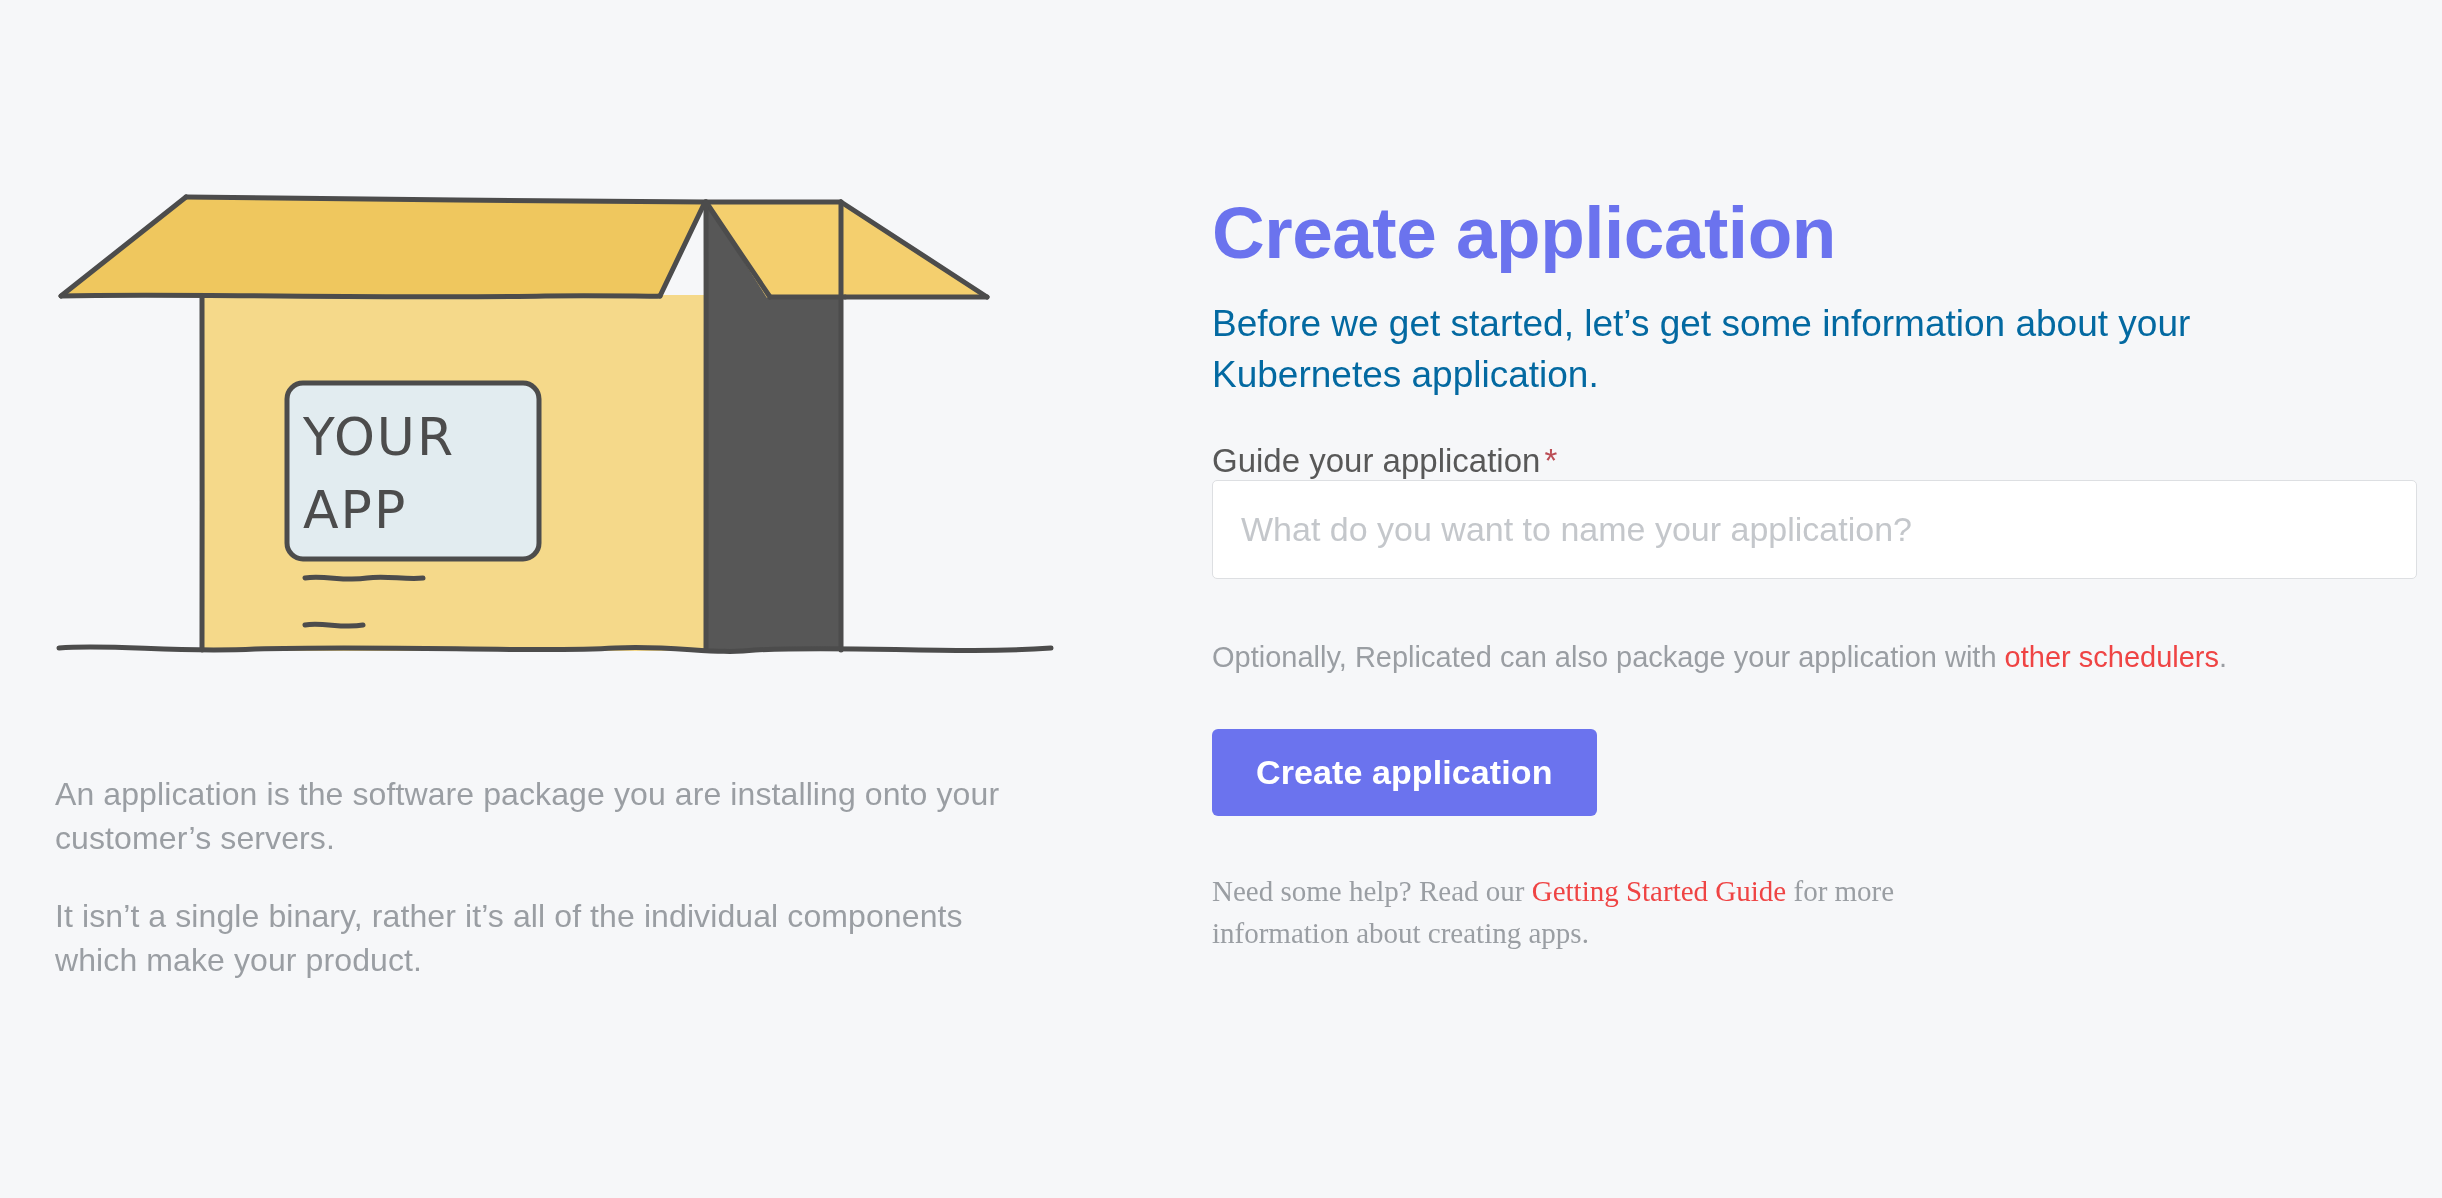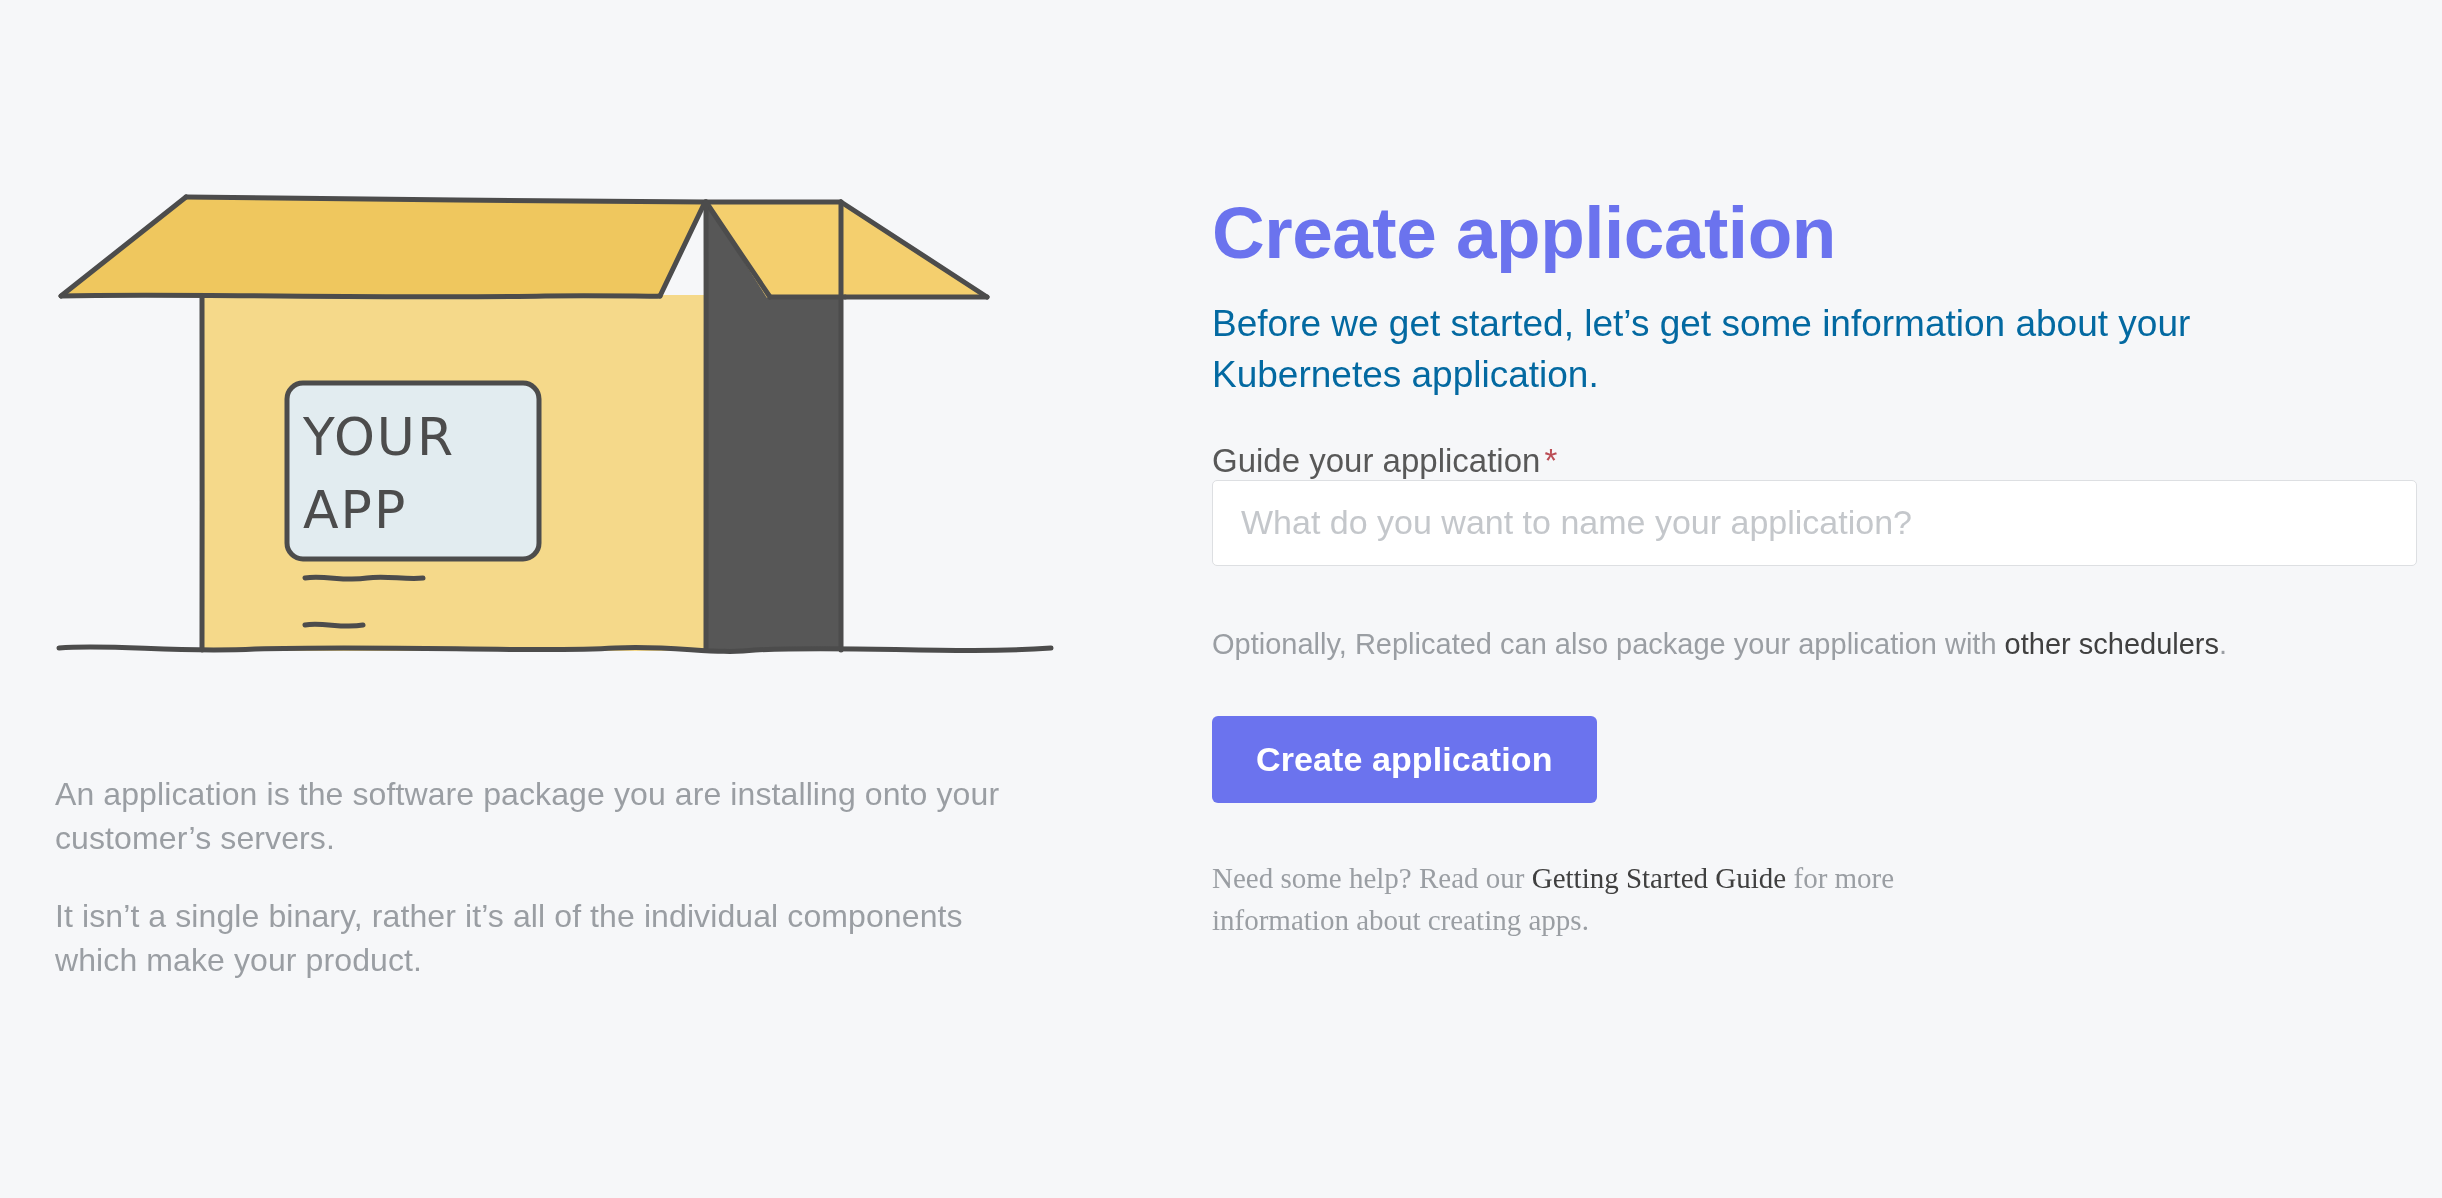--- a/index.html
+++ b/index.html
@@ -89,21 +89,21 @@
     color: #bb4d55;
     font-size: 33px;
     margin-left: 4px;
     vertical-align: baseline;
   }
 
   .name-input {
     display: block;
     box-sizing: border-box;
     width: 1205px;
-    height: 86px;
+    height: 99px;
     background: #ffffff;
     border: 1px solid #dddfe2;
     border-radius: 5px;
     padding: 0 28px;
     font-family: "Liberation Sans", sans-serif;
     font-size: 34px;
     color: #4a4a4a;
     outline: none;
   }
   .name-input::placeholder {
@@ -112,21 +112,21 @@
   }
 
   .optional-note {
     margin: 58px 0 0 0;
     font-size: 29px;
     line-height: 1.4;
     color: #9a9ea3;
   }
 
   .link {
-    color: #404040;
+    color: #ef4444;
     text-decoration: none;
   }
 
   .create-btn {
     margin-top: 52px;
     display: inline-block;
     background: #6b73ee;
     color: #ffffff;
     border: none;
     border-radius: 6px;

